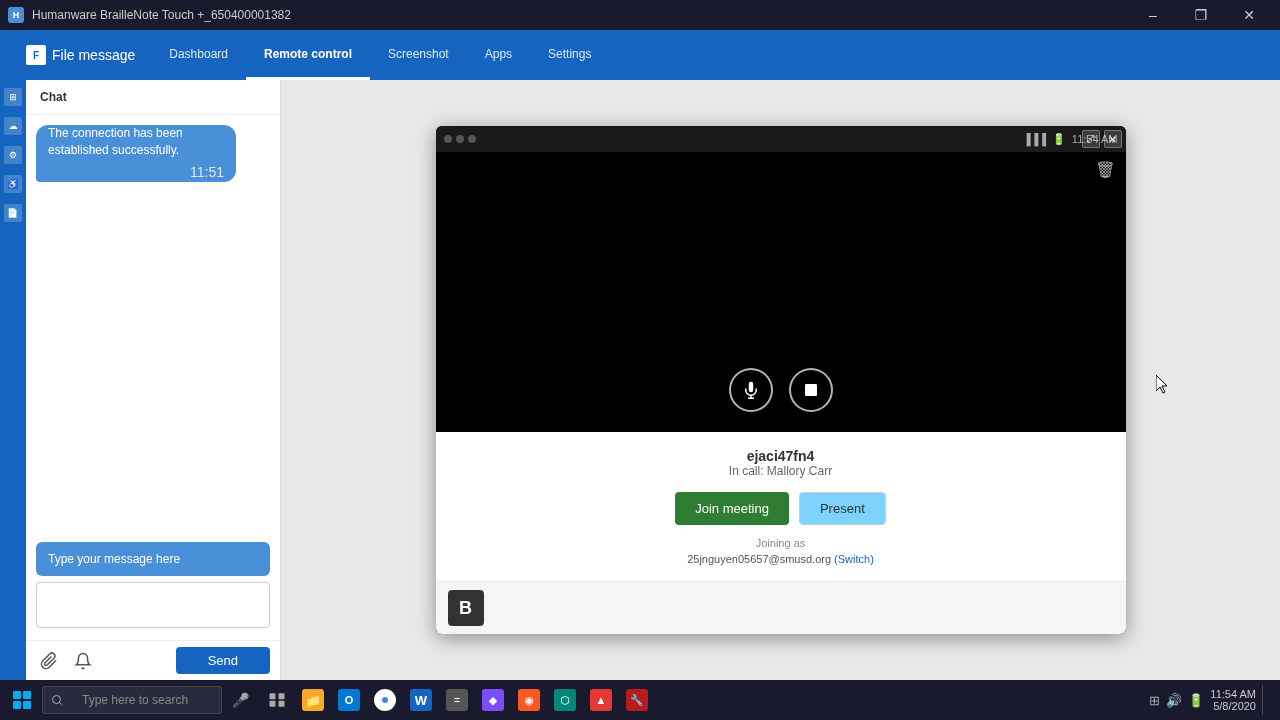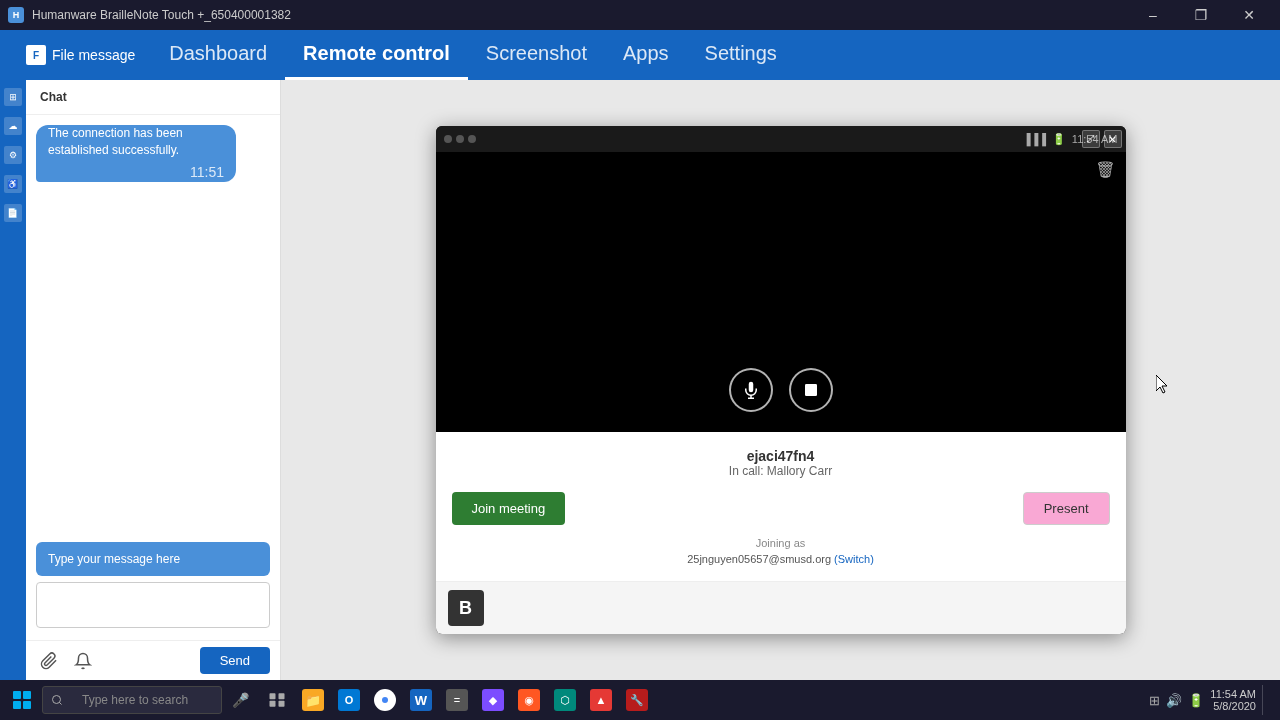--- a/index.html
+++ b/index.html
@@ -60,21 +60,21 @@
       font-size: 10px; font-weight: bold;
     }
     .nav-items {
       display: flex; align-items: center; height: 100%;
     }
     .nav-item {
       height: 100%;
       display: flex; align-items: center;
       padding: 4px 18px;
       color: rgba(255,255,255,0.85);
-      font-size: 20px;
+      font-size: 12px;
       cursor: pointer;
       border-bottom: 3px solid transparent;
     }
     .nav-item.active {
       color: white;
       border-bottom: 3px solid white;
       font-weight: 600;
     }
 
     
@@ -157,21 +157,21 @@
       cursor: pointer;
       color: #555;
       font-size: 14px;
     }
     .chat-send-btn {
       margin-left: auto;
       background: #1565c0;
       color: white;
       border: none;
       border-radius: 4px;
-      padding: 6px 20px;
+      padding: 6px 32px;
       font-size: 13px;
       cursor: pointer;
       text-align: center;
     }
 
     
     .content-area {
       flex: 1;
       background: #e8e8e8;
       display: flex;
@@ -258,34 +258,34 @@
       color: #333;
     }
     .meeting-call {
       font-size: 12px;
       color: #666;
       margin-bottom: 14px;
     }
     .meeting-buttons {
       display: flex;
       gap: 10px;
-      justify-content: space-between;
+      justify-content: center;
       margin-bottom: 12px;
     }
     .meeting-join-btn {
       background: #2e7d32;
       color: white;
       border: none;
       border-radius: 4px;
       padding: 8px 20px;
       font-size: 13px;
       cursor: pointer;
     }
     .meeting-present-btn {
-      background: #f9a8d4;
+      background: #7dd3fc;
       color: #333;
       border: 1px solid #ccc;
       border-radius: 4px;
       padding: 8px 20px;
       font-size: 13px;
       cursor: pointer;
     }
     .meeting-joining-as {
       font-size: 11px;
       color: #888;

